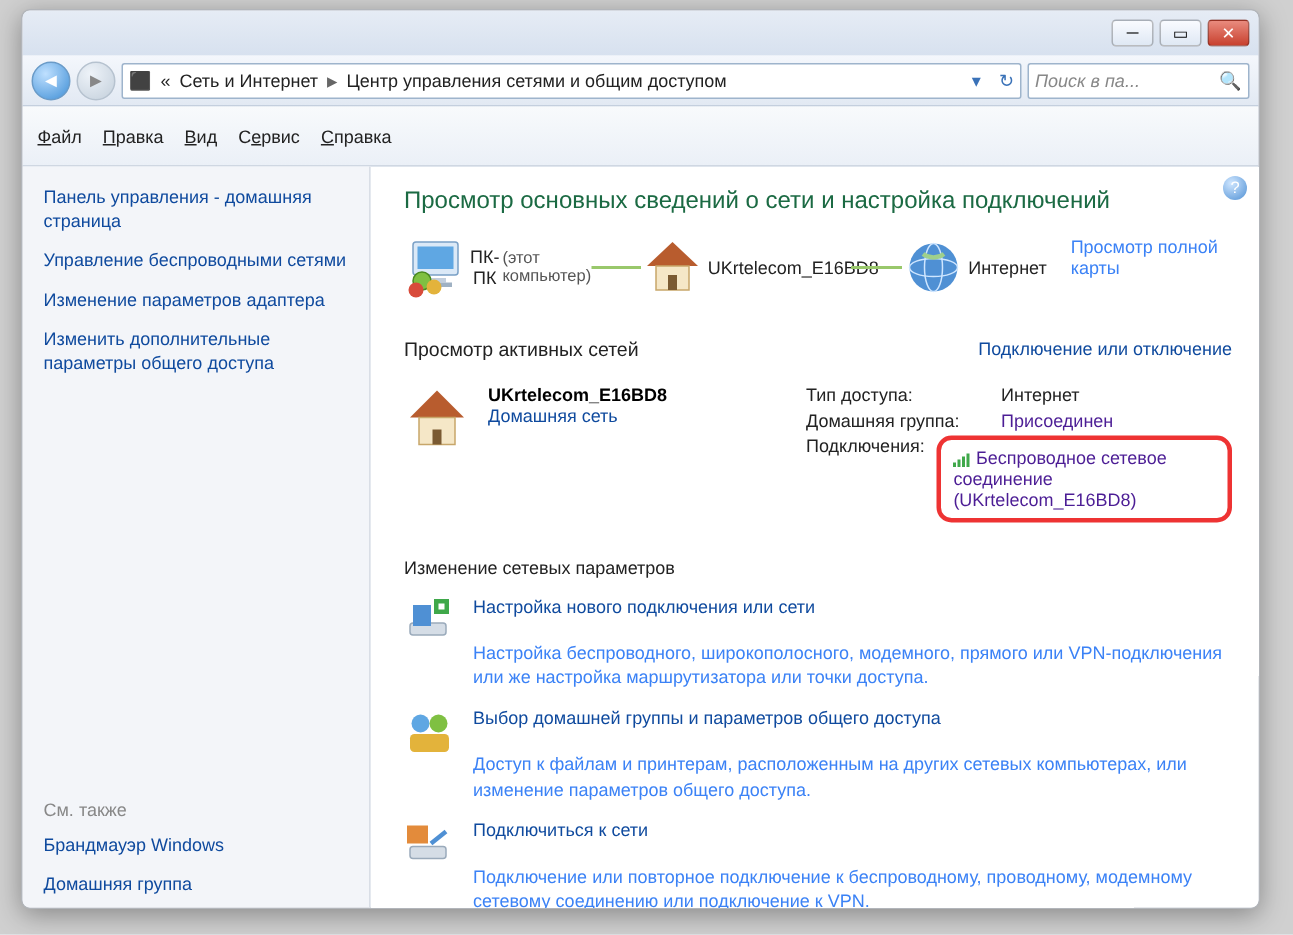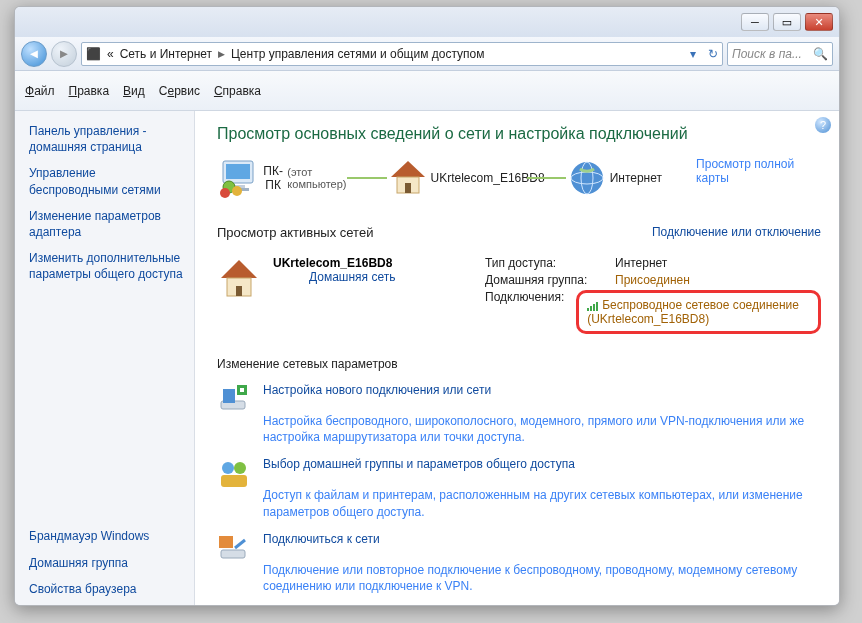--- a/index.html
+++ b/index.html
@@ -56,35 +56,35 @@
   }
   .navbtn.fwd { background: radial-gradient(circle at 35% 30%, #eef3f9,#c3cfdb);color:#888;border-color:#b6c2cf;}
   .addrbar {
     flex:1;height:24px;background:#fff;border:1px solid #9eb4cc;border-radius:2px;
     display:flex;align-items:center;padding:0 4px;gap:6px;
   }
   .addr-chevron{color:#666;font-size:9px;}
   .addr-seg{color:#222;}
   .addr-refresh{margin-left:auto;font-size:12px;color:#3a72b8;padding:0 6px;}
   .searchbox{
-    width:106px;height:24px;background:#fff;border:1px solid #9eb4cc;border-radius:2px;
+    width:148px;height:24px;background:#fff;border:1px solid #9eb4cc;border-radius:2px;
     display:flex;align-items:center;padding:0 4px;gap:4px;color:#888;font-style:italic;
   }
   .searchbox span.mag{color:#4c83c1;font-style:normal;}
   .menubar{
     height:40px;background:linear-gradient(#f8fafc,#ebf0f7);border-bottom:1px solid #cfd7e2;
     display:flex;align-items:center;gap:14px;padding:0 10px;
   }
   .menubar span{color:#222;}
   .menubar span u{text-decoration:underline;}
   .body{
     display:flex;height:calc(100% - 30px - 34px - 24px);
   }
   .sidebar{
-    width:180px;background:#f3f5f9;border-right:1px solid #d9dee6;
+    width:232px;background:#f3f5f9;border-right:1px solid #d9dee6;
     display:flex;flex-direction:column;justify-content:space-between;
     padding:12px 10px 14px 14px;
   }
   .sidetop a, .sidebot a{color:#0f4a9e;display:block;margin-bottom:10px;line-height:1.35;}
   .sidebot .hdg{color:#888;margin-bottom:8px;}
   .content{
     flex:1;background:#fff;position:relative;padding:14px 18px 16px 22px;overflow:auto;
   }
   .help{position:absolute;right:8px;top:6px;width:16px;height:16px;border-radius:50%;
     background:radial-gradient(circle at 35% 30%,#cfe6ff,#4f90d4);color:#fff;font-size:11px;
@@ -97,26 +97,26 @@
   .mapsub{font-size:11px;color:#555;}
   .mapline{height:2px;border-top:2px solid #99c86b;width:42px;margin-top:20px;}
   .maplink{margin-left:auto;color:#3b82f6;}
   .subhdr{color:#1b6a43;font-size:13px;margin:10px 0 8px;}
   .rowhdr{display:flex;align-items:center;text-align:center;}
   .rowhdr .rightlink{margin-left:auto;color:#0f4a9e;}
   .netblock{display:flex;gap:12px;margin:8px 0 6px;}
   .neticon{width:44px;height:44px;}
   .netinfo{flex:0 0 160px;}
   .netinfo .name{font-weight:bold;}
-  .netinfo a{color:#0f4a9e;margin-left:36px;}
+  .netinfo a{color:#0f4a9e;}
   .nettable{margin-left:40px;}
   .nettable .row{display:flex;gap:8px;margin-bottom:3px;align-items:flex-start;}
   .nettable .lbl{width:122px;color:#222;}
   .nettable .val{color:#222;}
-  .nettable .val a{color:#a16207;}
+  .nettable .val a{color:#4c1d95;}
   .highlight{
     border:3px solid #e33; border-radius:10px; padding:5px 8px; display:inline-block;
     box-shadow:0 0 0 1px rgba(255,255,255,0.6) inset;
   }
   .wifi-mini{display:inline-block;width:12px;height:10px;position:relative;margin-right:3px;vertical-align:middle;}
   .wifi-mini i{position:absolute;bottom:0;width:2px;background:#3fa84a;}
   .wifi-mini i:nth-child(1){left:0;height:3px;}
   .wifi-mini i:nth-child(2){left:3px;height:5px;}
   .wifi-mini i:nth-child(3){left:6px;height:7px;}
   .wifi-mini i:nth-child(4){left:9px;height:9px;}
@@ -166,23 +166,23 @@
 
   <div class="body">
     <div class="sidebar">
       <div class="sidetop">
         <a>Панель управления - домашняя страница</a>
         <a>Управление беспроводными сетями</a>
         <a>Изменение параметров адаптера</a>
         <a>Изменить дополнительные параметры общего доступа</a>
       </div>
       <div class="sidebot">
+        <div class="hdg">См. также</div>
         <a>Брандмауэр Windows</a>
         <a>Домашняя группа</a>
-        <a>Свойства браузера</a>
       </div>
     </div>
 
     <div class="content">
       <div class="help">?</div>
       <h1 class="page">Просмотр основных сведений о сети и настройка подключений</h1>
 
       <div class="maprow">
         <div class="mapitem">
           <div class="mapicon">

